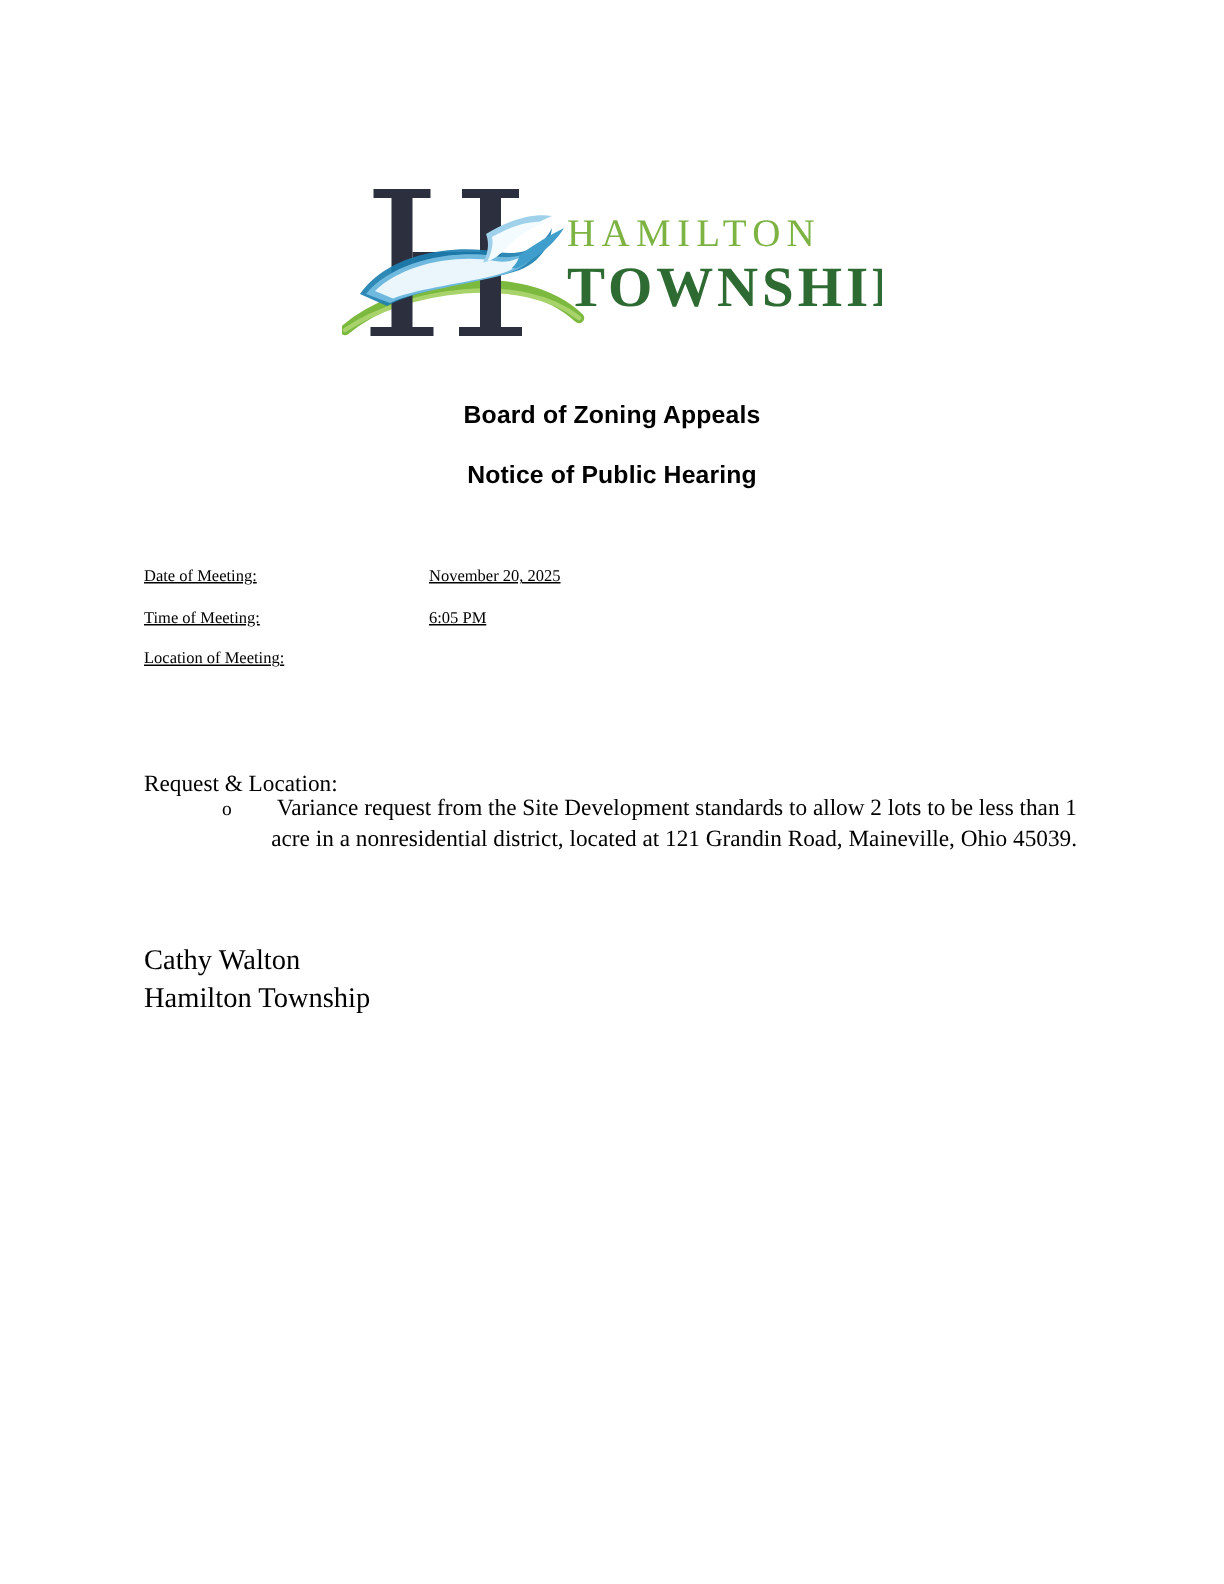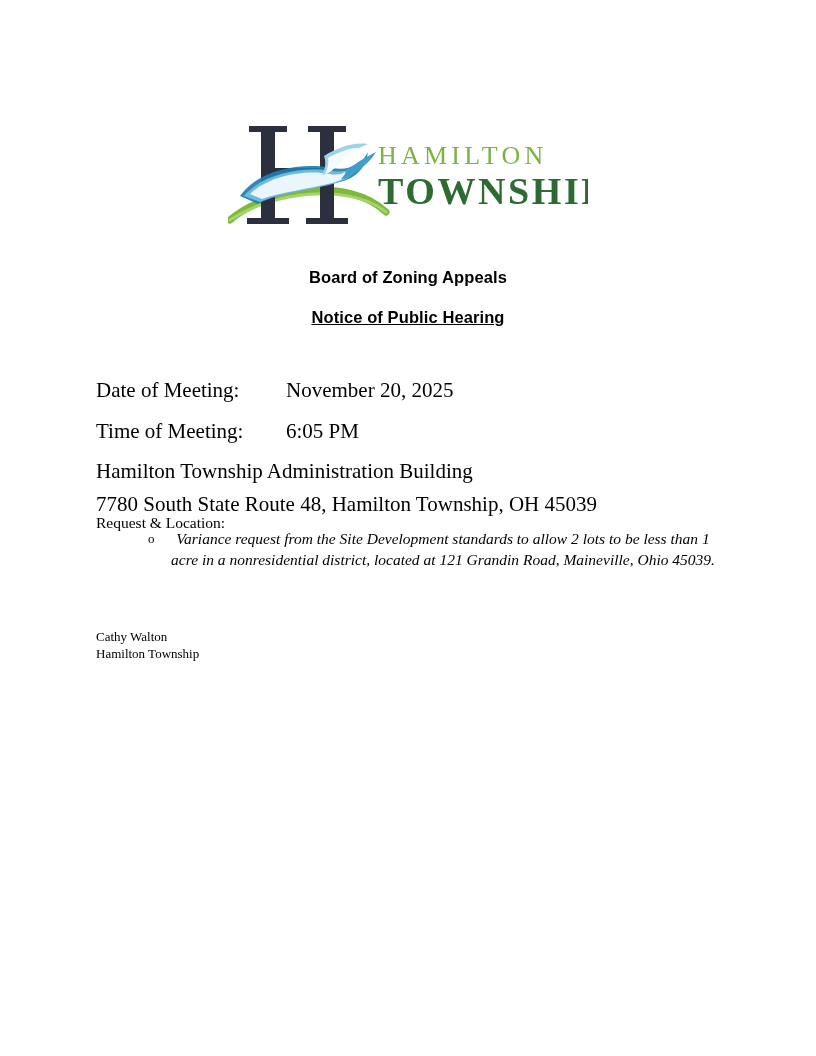--- a/index.html
+++ b/index.html
@@ -49,31 +49,31 @@
   .doc-heading {
     font-family: "Liberation Sans", "DejaVu Sans", sans-serif;
     font-weight: bold;
     font-size: 16.5px;
     letter-spacing: 0.1px;
     color: #000000;
     line-height: 1.1;
   }
   .doc-heading.second {
     margin-top: 22px;
-    text-decoration: underline;
   }
 
   
   .details {
     position: absolute;
     left: 96px;
     top: 377px;
     width: 640px;
-    font-size: 21px;
+    font-size: 11px;
     line-height: 1.32;
+    text-decoration: underline;
   }
   .detail-row {
     display: flex;
     align-items: flex-start;
     margin-bottom: 13px;
   }
   .detail-label {
     width: 190px;
     flex: 0 0 190px;
     white-space: nowrap;
@@ -109,30 +109,29 @@
   }
   .bullet-marker {
     flex: 0 0 20px;
     width: 20px;
     font-size: 13px;
     line-height: 1.55;
     color: #000000;
   }
   .bullet-text {
     flex: 1 1 auto;
-    text-align: center;
-    font-style: italic;
+    text-align: right;
   }
 
   
   .signature {
     position: absolute;
     left: 96px;
     top: 628px;
-    font-size: 13px;
+    font-size: 19px;
     line-height: 1.33;
   }
   .signature div {
     white-space: nowrap;
   }
 </style>
 </head>
 <body>
 
 <div class="page">
@@ -193,24 +192,21 @@
     </div>
 
     <div class="detail-row">
       <div class="detail-label">Time of Meeting:</div>
       <div class="detail-value">
         <span>6:05 PM</span>
       </div>
     </div>
 
     <div class="detail-row">
-      <div class="detail-value">
-        <span>Hamilton Township Administration Building</span>
-        <span class="line2">7780 South State Route 48, Hamilton Township, OH 45039</span>
-      </div>
+      <div class="detail-label">Location of Meeting:</div>
     </div>
 
   </div>
 
   <div class="request-label">Request &amp; Location:</div>
 
   <div class="bullet-list">
     <div class="bullet-item">
       <div class="bullet-marker">o</div>
       <div class="bullet-text">Variance request from the Site Development standards to allow 2 lots to be less than 1 acre in a nonresidential district,  located at 121 Grandin Road, Maineville, Ohio 45039.</div>

